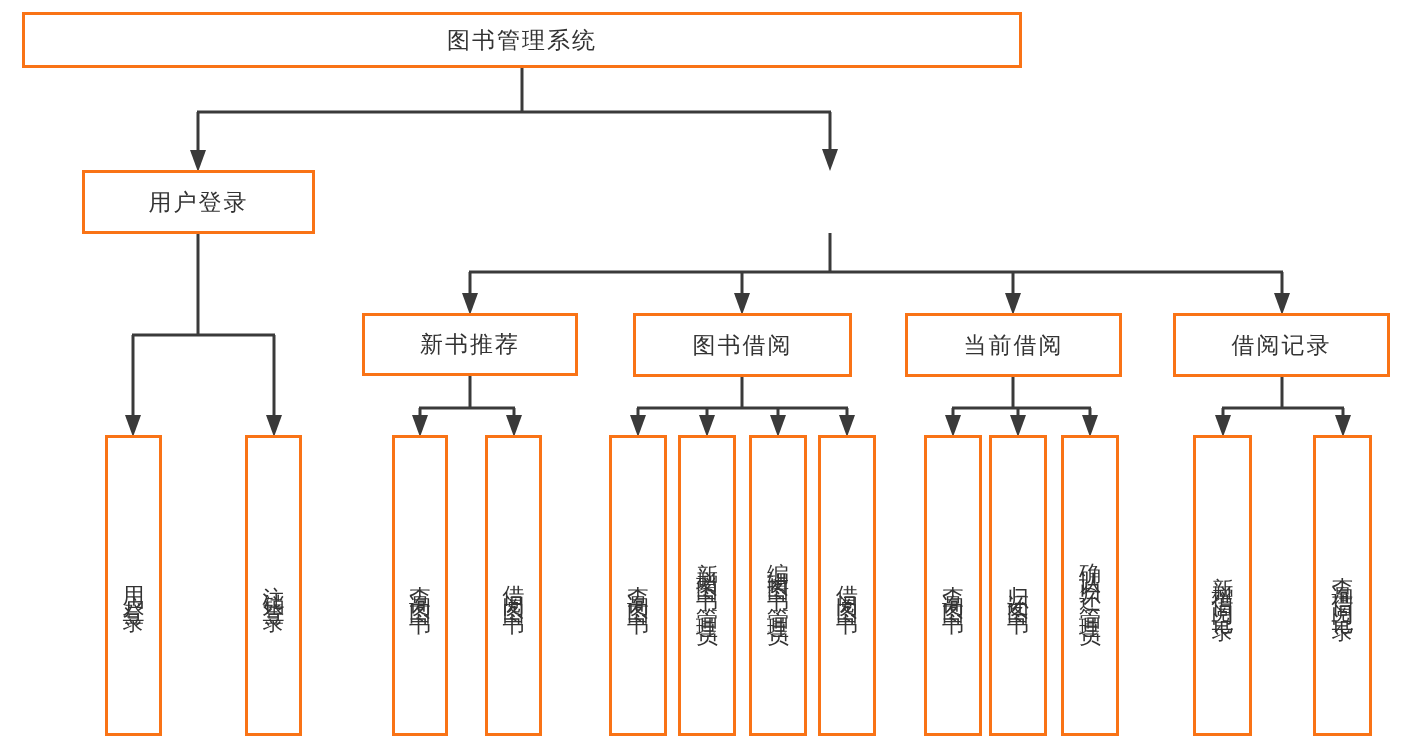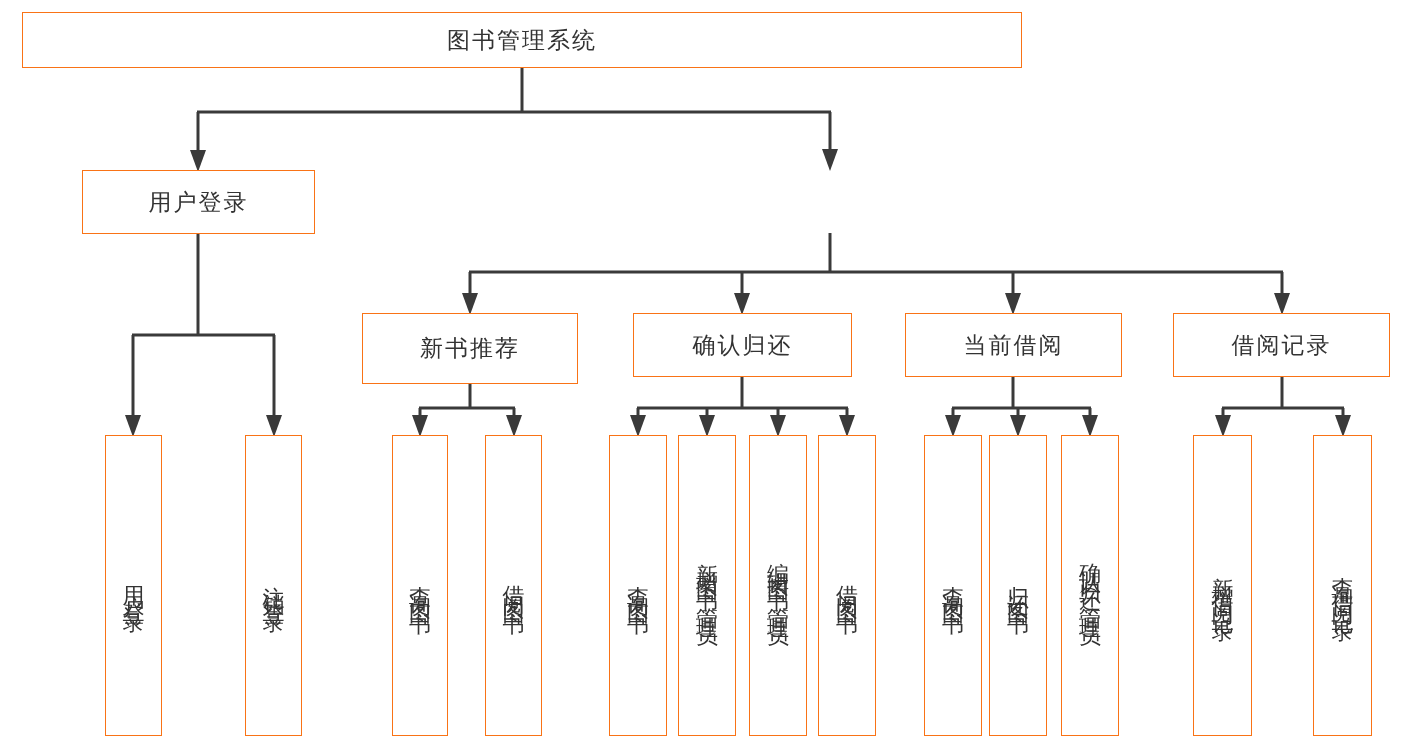--- a/index.html
+++ b/index.html
@@ -19,21 +19,21 @@
     position: absolute;
     left: 0;
     top: 0;
     width: 1405px;
     height: 747px;
     pointer-events: none;
   }
   .node {
     position: absolute;
     box-sizing: border-box;
-    border: 1px solid #f97316;
+    border: 3px solid #f97316;
     background: #ffffff;
     display: flex;
     align-items: center;
     justify-content: center;
     z-index: 2;
   }
   .node .label {
     color: #333333;
     font-size: 23px;
     letter-spacing: 2px;
@@ -152,25 +152,25 @@
   </svg>
 
   <div class="node" style="left:22px; top:12px; width:1000px; height:56px;">
     <span class="label">图书管理系统</span>
   </div>
 
   <div class="node" style="left:82px; top:170px; width:233px; height:64px;">
     <span class="label">用户登录</span>
   </div>
 
-  <div class="node" style="left:362px; top:313px; width:216px; height:71px;">
+  <div class="node" style="left:362px; top:313px; width:216px; height:63px;">
     <span class="label">新书推荐</span>
   </div>
   <div class="node" style="left:633px; top:313px; width:219px; height:64px;">
-    <span class="label">确认归还</span>
+    <span class="label">图书借阅</span>
   </div>
   <div class="node" style="left:905px; top:313px; width:217px; height:64px;">
     <span class="label">当前借阅</span>
   </div>
   <div class="node" style="left:1173px; top:313px; width:217px; height:64px;">
     <span class="label">借阅记录</span>
   </div>
 
   <div class="node leaf" style="left:105px; top:435px; width:57px; height:301px;">
     <span class="label">用户登录</span>

